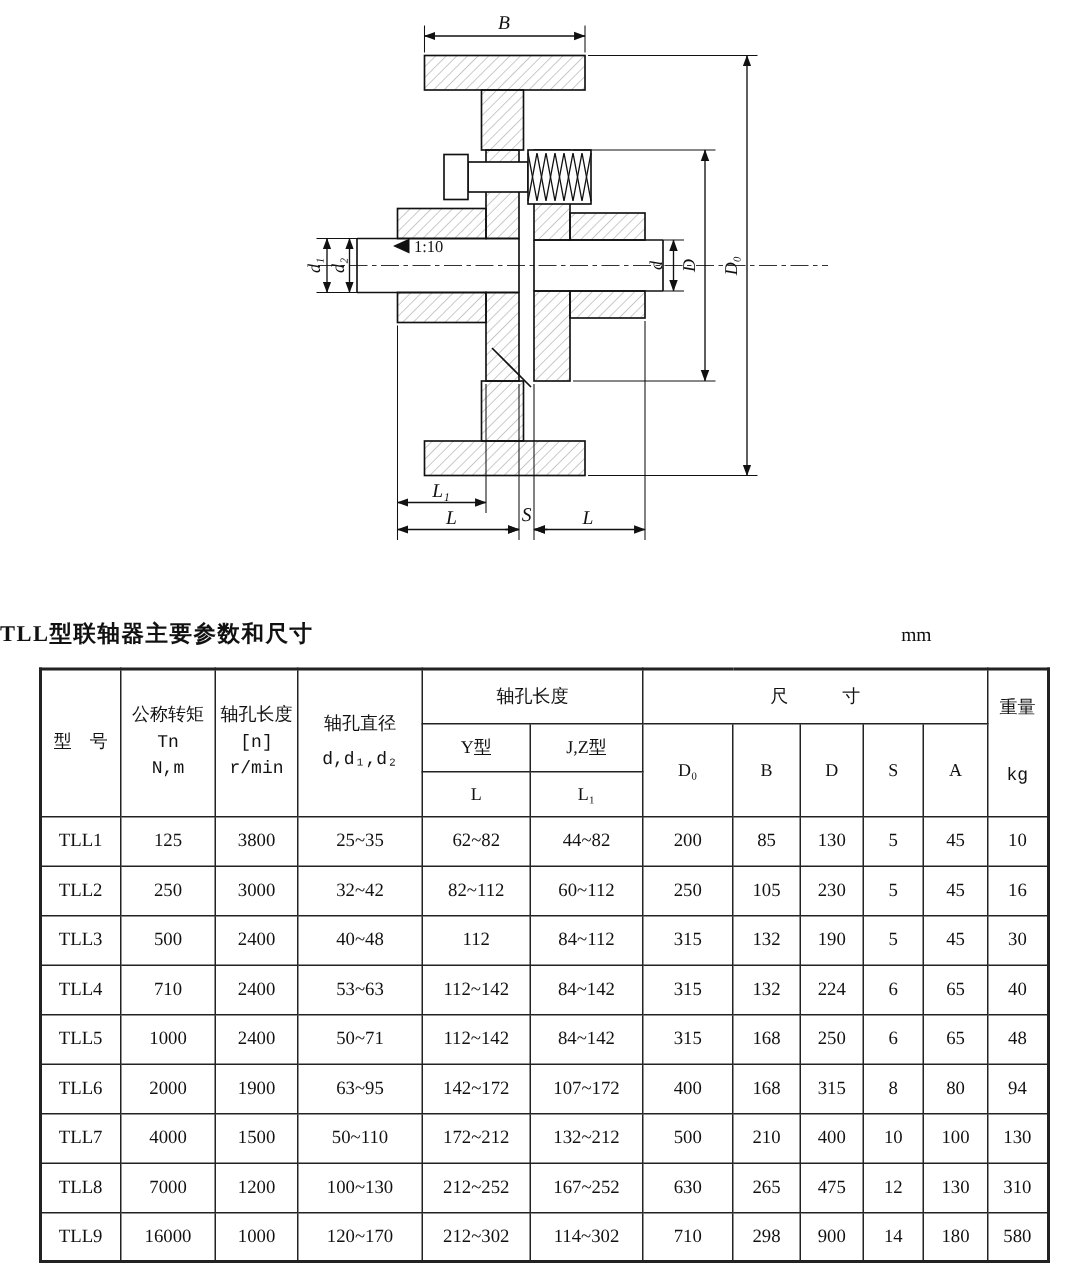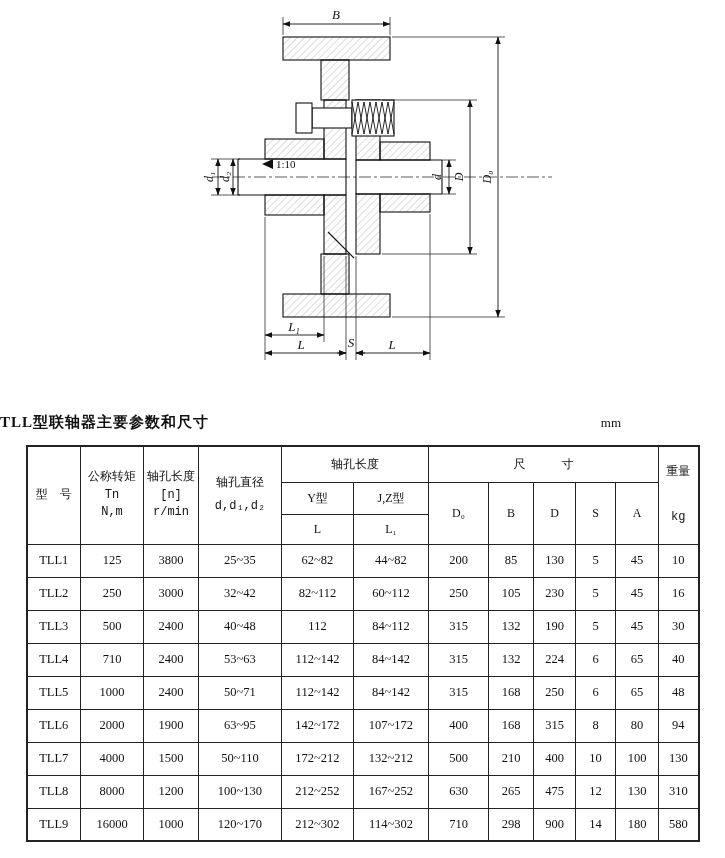--- a/index.html
+++ b/index.html
@@ -324,21 +324,21 @@
           <td>132~212</td>
           <td>500</td>
           <td>210</td>
           <td>400</td>
           <td>10</td>
           <td>100</td>
           <td>130</td>
         </tr>
         <tr>
           <td>TLL8</td>
-          <td>8000</td>
+          <td>7000</td>
           <td>1200</td>
           <td>100~130</td>
           <td>212~252</td>
           <td>167~252</td>
           <td>630</td>
           <td>265</td>
           <td>475</td>
           <td>12</td>
           <td>130</td>
           <td>310</td>

